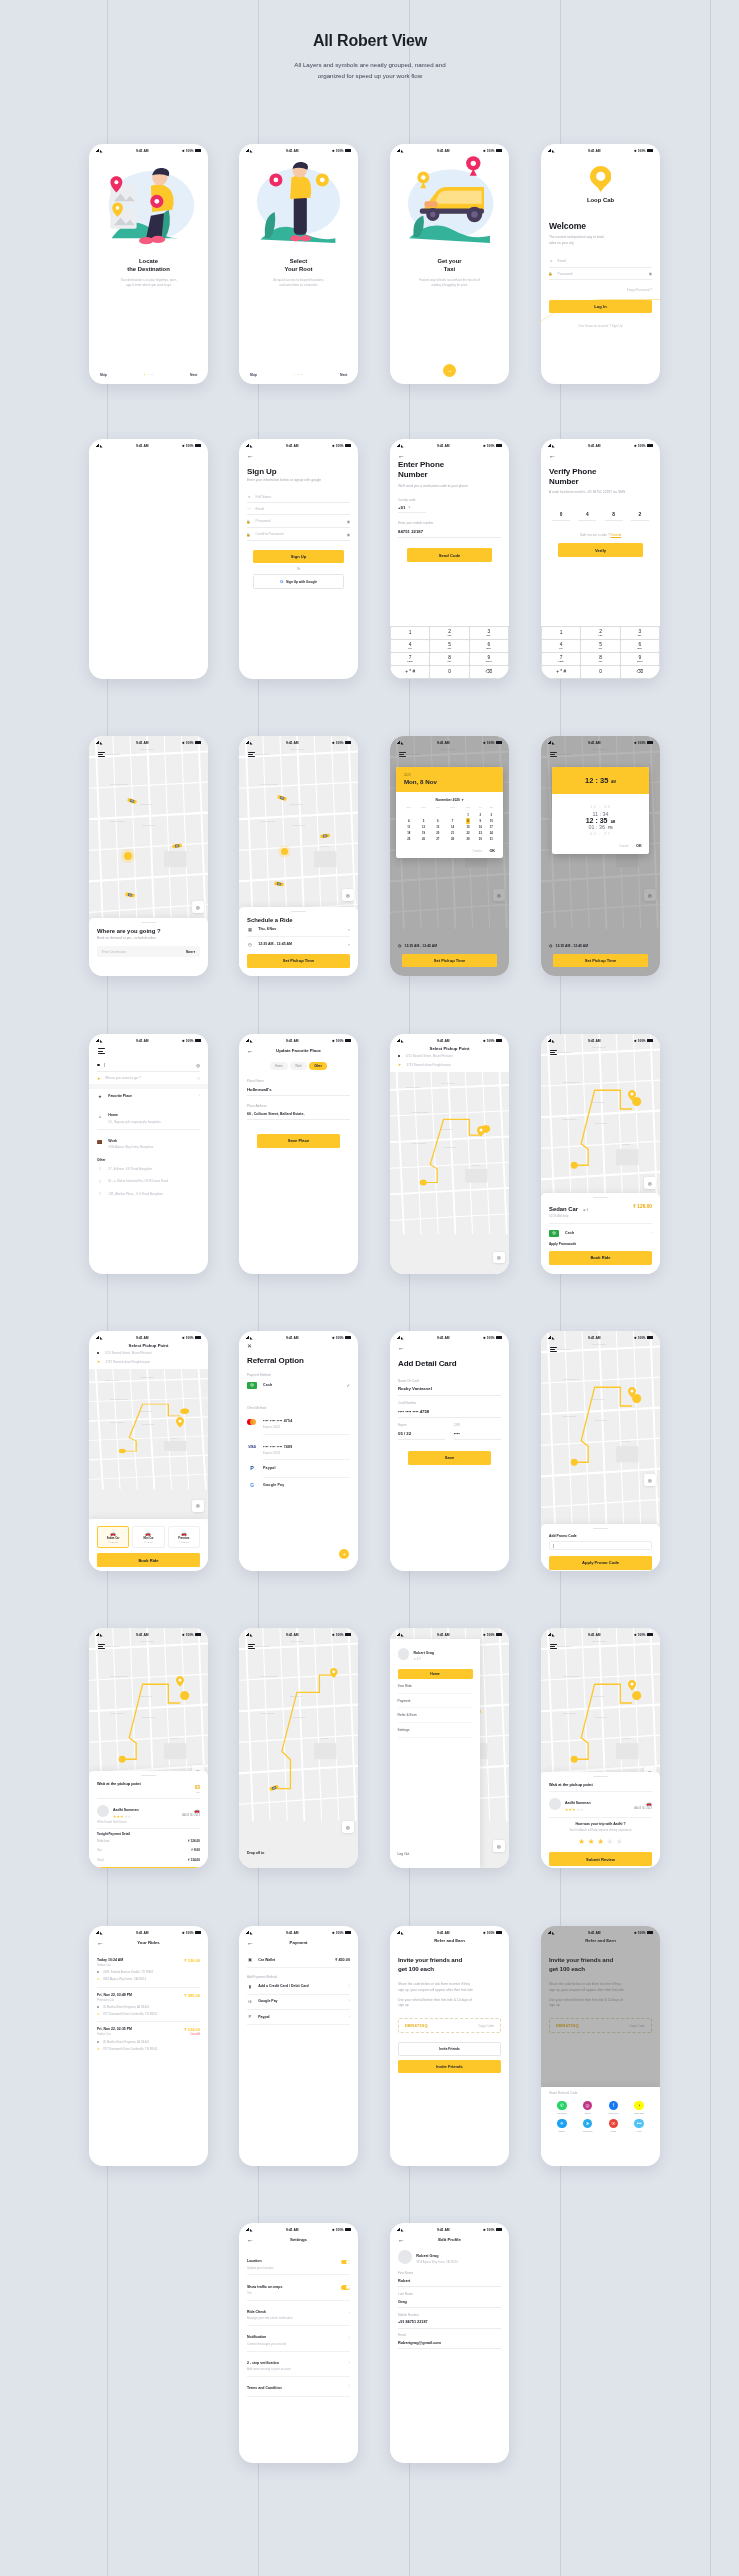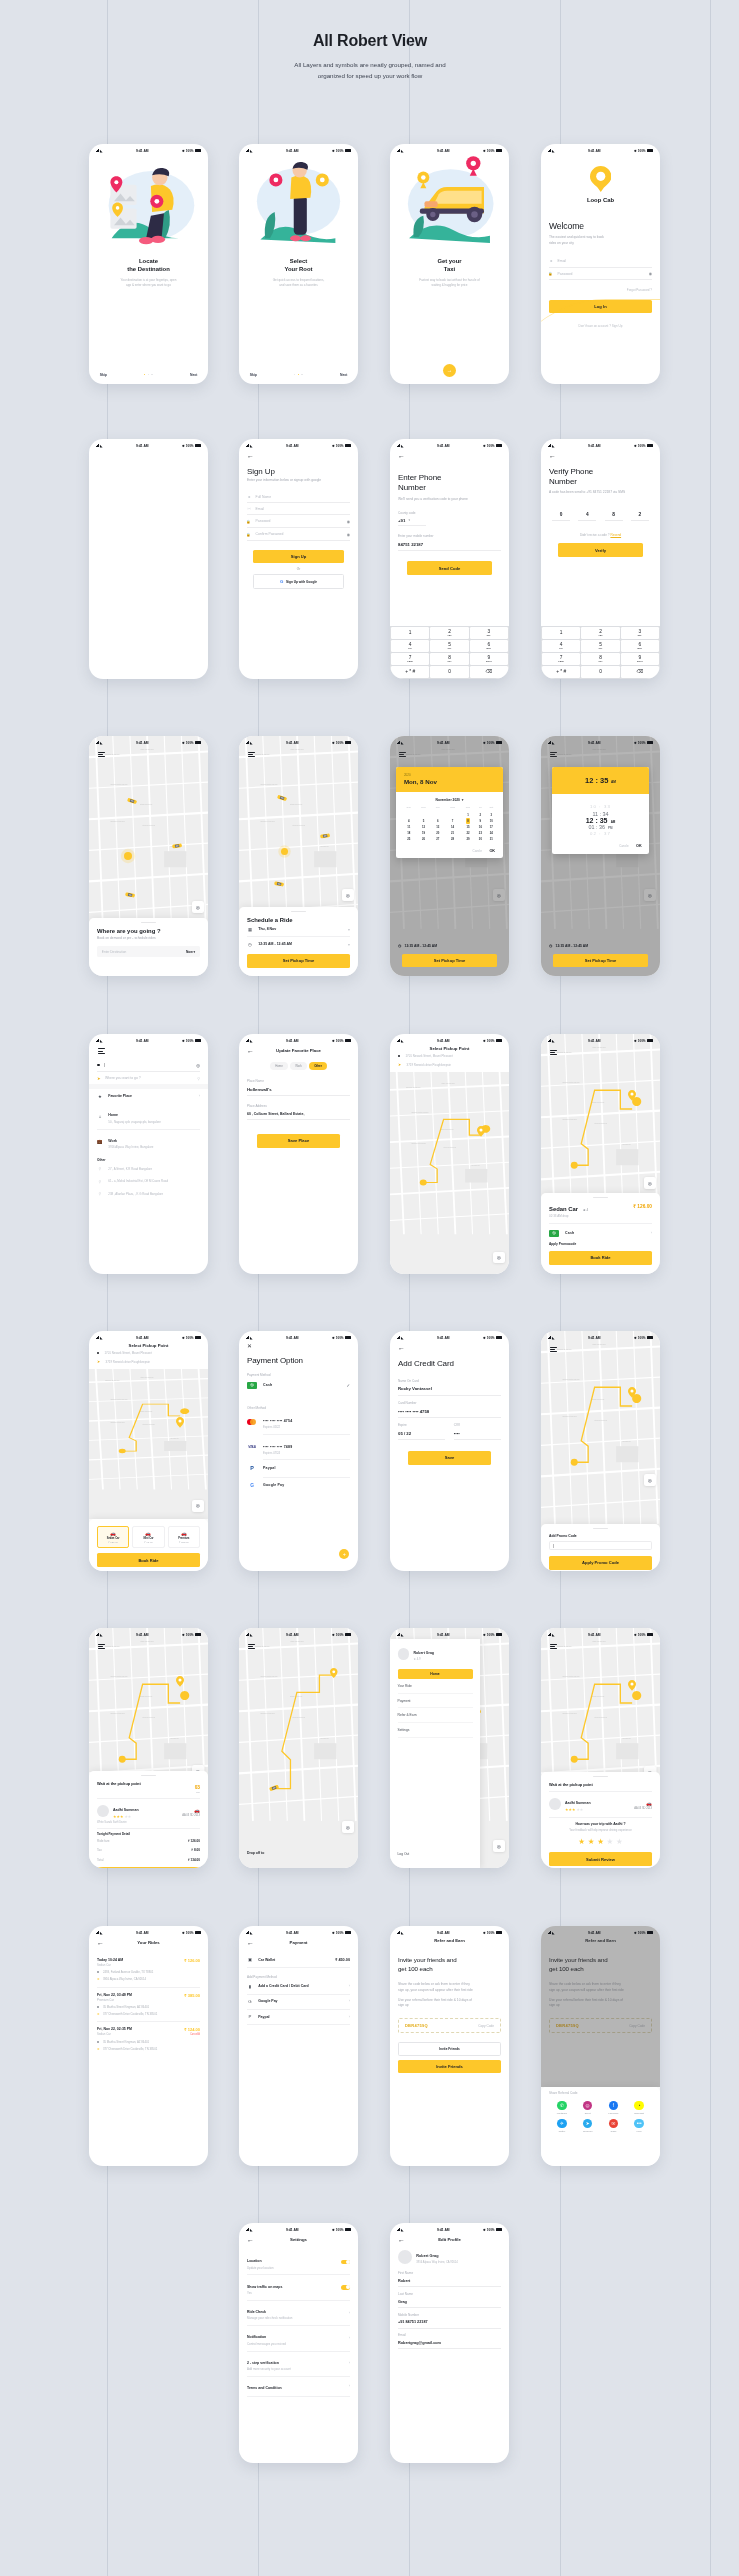--- a/index.html
+++ b/index.html
@@ -49,21 +49,21 @@
   .wifi { font-size: 3.2px; }
   .batt { width: 6.4px; height: 2.8px; border-radius: 0.5px; background:#14171d; }
 
   
   .sc-body { padding: 0 8px; }
   .hamb { width: 7px; margin: 3.8px 0 0 1.1px; }
   .hamb i { display:block; height:0.7px; background:#1b1e25; border-radius:0.5px; margin-bottom:1.4px; }
   .hamb i:nth-child(1){width:7px}.hamb i:nth-child(2){width:4.8px}.hamb i:nth-child(3){width:7px}
   .back { font-size: 7px; color:#1b1e25; line-height:1; margin-top:2.7px; }
   .navtitle { text-align:center; font-size:4.3px; font-weight:bold; color:#1b1e25; margin-top:-6.4px;}
-  .h1 { font-size: 8px; font-weight: normal; color:#14171d; line-height:1.25; letter-spacing:-0.1px;}
+  .h1 { font-size: 8px; font-weight: bold; color:#14171d; line-height:1.25; letter-spacing:-0.1px;}
   .h2 { font-size: 5.9px; font-weight: bold; color:#14171d; }
   .desc { font-size: 3.3px; color:#a3a7b0; line-height:1.75; margin-top:3.2px; }
   .label { font-size:3.1px; color:#a9adb6; }
   .val { font-size:4.3px; font-weight:bold; color:#1b1e25; }
   .fld { border-bottom:0.5px solid #ececee; padding:3.8px 0 3.2px 0; display:flex; align-items:center; gap:4.3px;}
   .fld .ph { font-size:3.4px; color:#b4b8c0; }
   .fldicon { width:4.3px;height:4.3px;color:#cfd2d8;font-size:3.8px;display:flex;align-items:center;justify-content:center;}
   .btn {
     background:#fdc72a; color:#1b1e25; font-size:4.1px; font-weight:bold;
     text-align:center; padding:4.3px 0; border-radius:1.6px;
@@ -543,21 +543,21 @@
   </div>
   <div class="sb-time">9:41 AM</div>
   <div class="sb-r">
     <span style="font-size:3.2px">✸</span>
     <span>100%</span>
     <span class="batt"></span>
   </div>
 </div>
         <div class="sc-body">
           <div class="back">←</div>
-  <div class="h1" style="margin-top:14px">Enter Phone<br>Number</div>
+  <div class="h1" style="margin-top:1px">Enter Phone<br>Number</div>
   <div class="desc">We'll send you a verification code to your phone</div>
   <div style="margin-top:8.6px">
     <div class="label">County code</div>
     <div style="border-bottom:0.5px solid #ececee;width:28px;padding:2.7px 0 2.7px 0;display:flex;gap:3.2px;align-items:center">
       <span class="val">+91</span>
       <span style="font-size:3.2px;color:#8d9198">▾</span>
             </div>
   </div>
   <div style="margin-top:7.5px">
     <div class="label">Enter your mobile number</div>
@@ -1488,21 +1488,21 @@
   </div>
   <div class="sb-time">9:41 AM</div>
   <div class="sb-r">
     <span style="font-size:3.2px">✸</span>
     <span>100%</span>
     <span class="batt"></span>
   </div>
 </div>
         <div class="sc-body">
   <div style="font-size:5.9px;color:#1b1e25;margin-top:1.6px">✕</div>
-  <div class="h1" style="margin-top:6.4px">Payment Option</div>
+  <div class="h1" style="margin-top:6.4px">Referral Option</div>
   <div class="label" style="margin-top:7.5px">Payment Method</div>
   <div class="pm">
     <span class="brand cash">Ⓢ</span>
     <span class="nm">Cash</span>
     <span style="margin-left:auto;font-size:4.3px;color:#3c4250">✓</span>
           </div>
   <div class="label" style="margin-top:11.8px">Other Method</div>
   <div>
             <div class="pm">
       <span class="brand mc">
@@ -1553,21 +1553,21 @@
   </div>
   <div class="sb-time">9:41 AM</div>
   <div class="sb-r">
     <span style="font-size:3.2px">✸</span>
     <span>100%</span>
     <span class="batt"></span>
   </div>
 </div>
         <div class="sc-body">
           <div class="back">←</div>
-  <div class="h1" style="margin-top:7.5px">Add Credit Card</div>
+  <div class="h1" style="margin-top:7.5px">Add Detail Card</div>
   <div style="margin-top:9.7px">
     <div class="label">Name On Card</div>
     <div class="fld">
       <span class="val">Rocky  Vantassel</span>
             </div>
           </div>
   <div style="margin-top:5.4px">
     <div class="label">Card Number</div>
     <div class="fld">
       <span class="val">•••• •••• •••• 4758</span>

